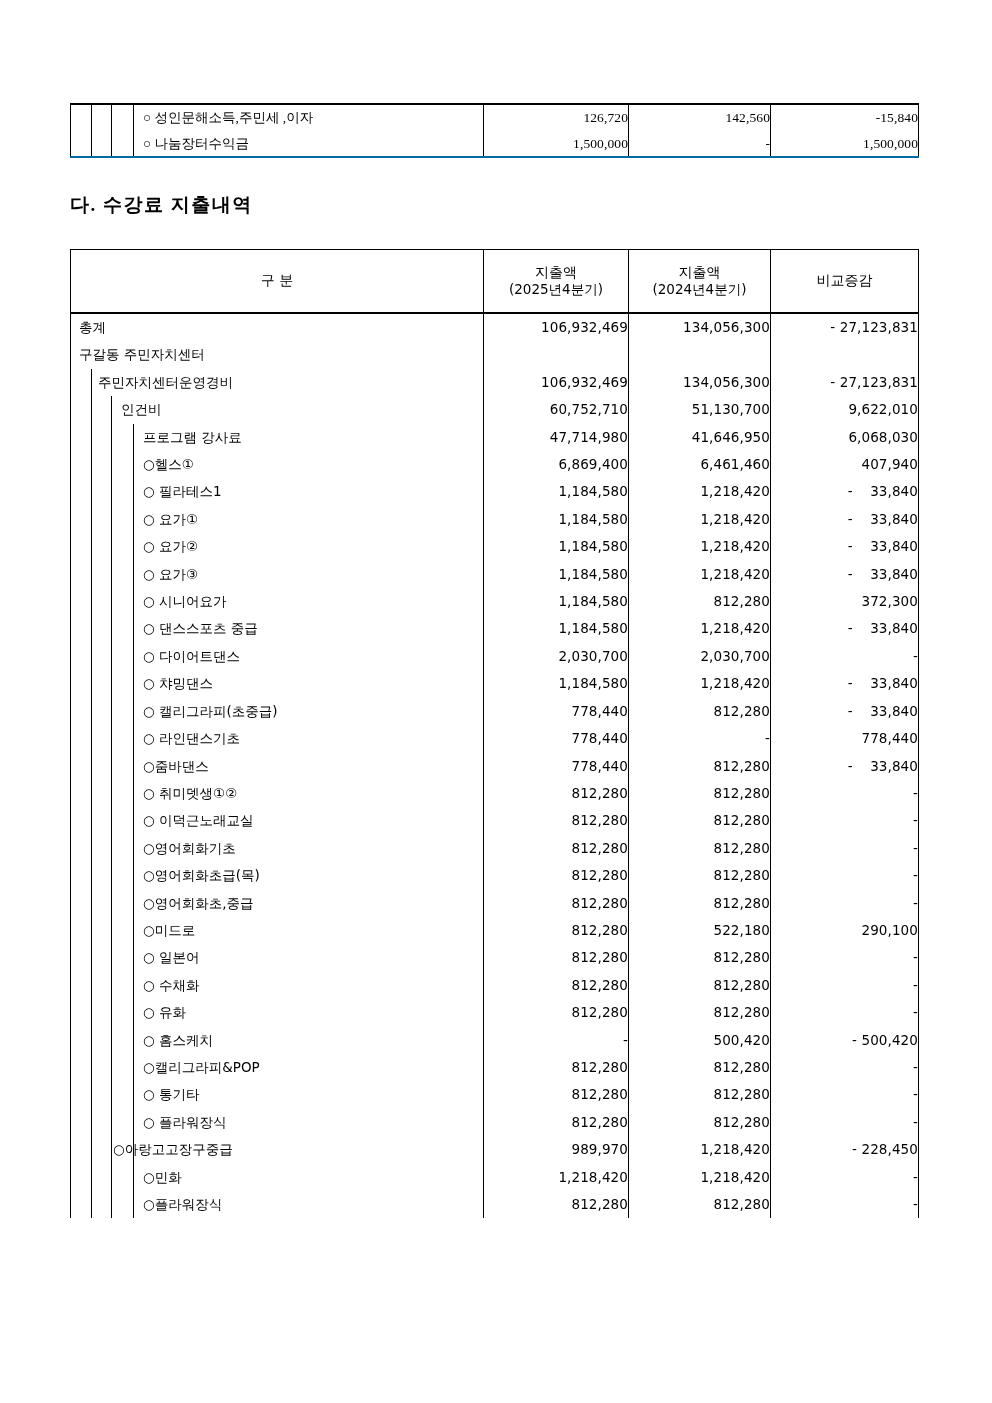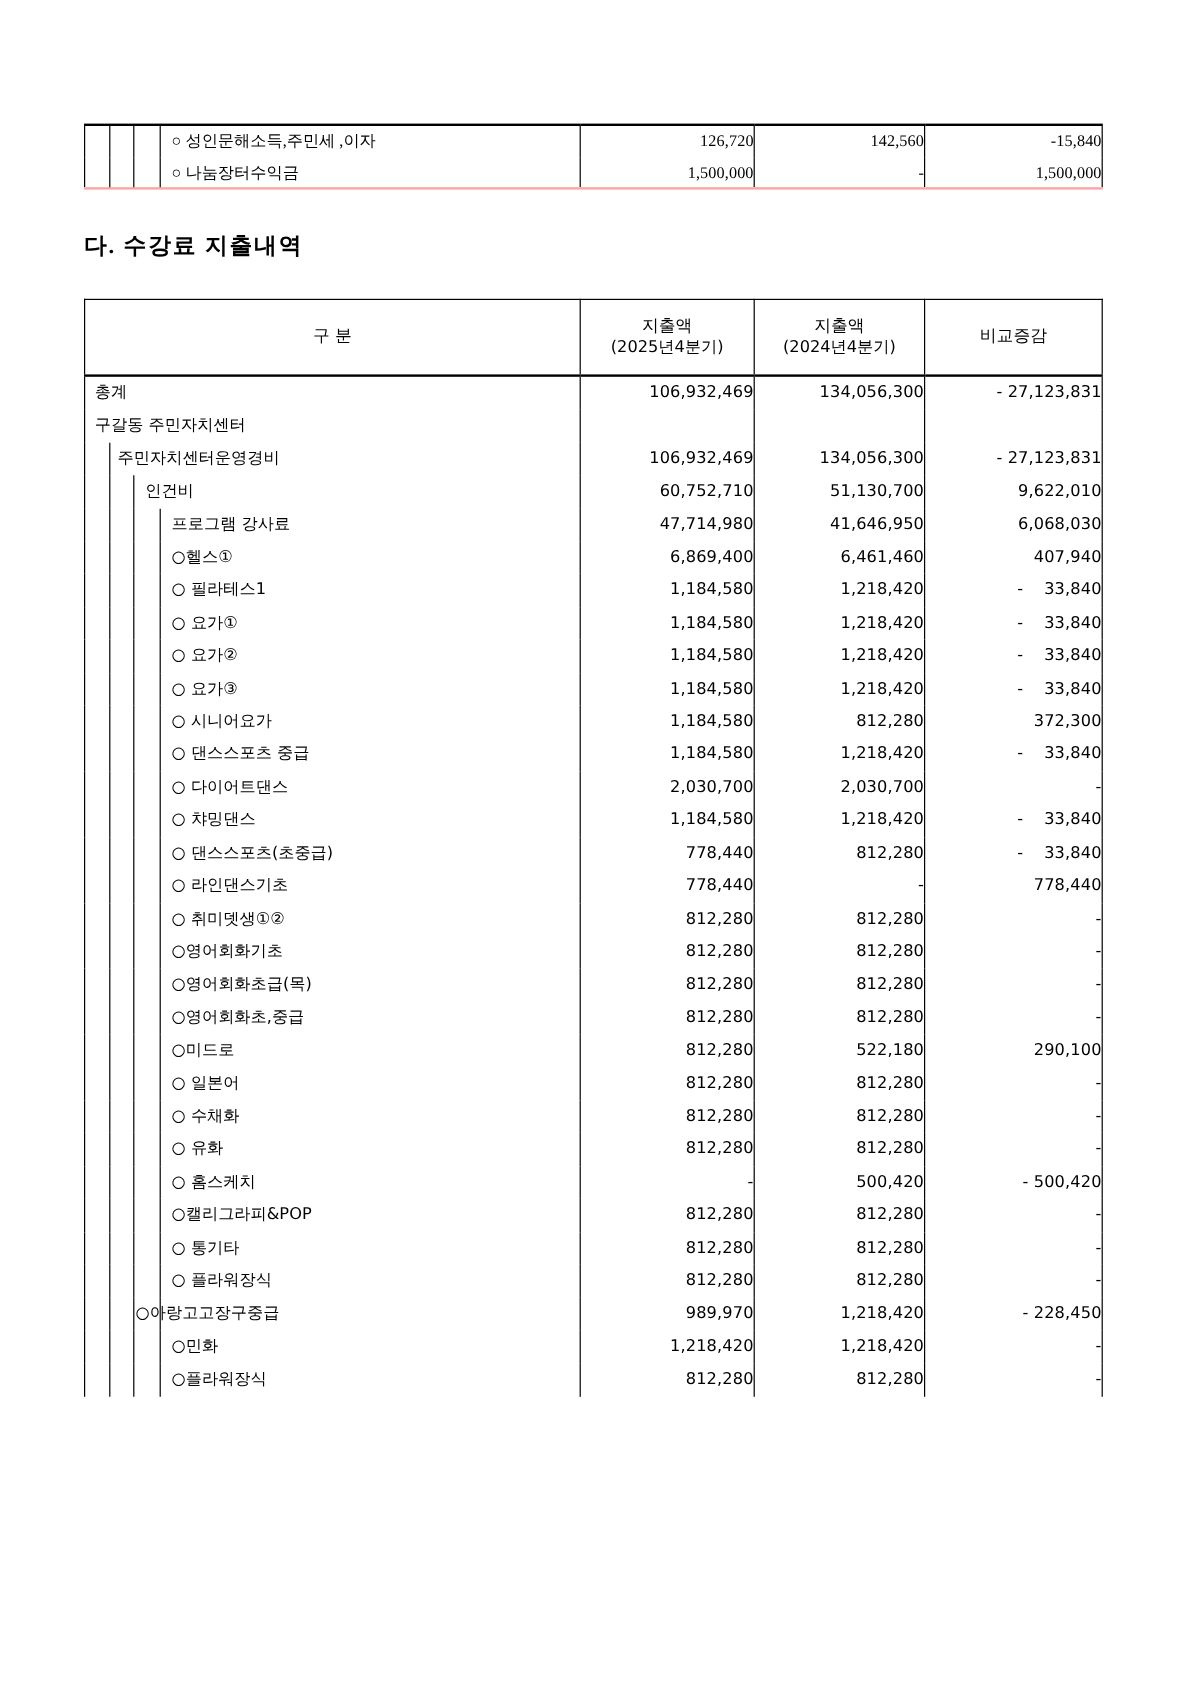--- a/index.html
+++ b/index.html
@@ -63,21 +63,21 @@
     display: inline-block;
     position: relative;
     white-space: pre;
   }
 
   
   .bd-l { border-left: 1px solid #000; }
   .bd-r { border-right: 1px solid #000; }
   .bd-t { border-top: 1px solid #000; }
   .bd-t-thick { border-top: 2px solid #000; }
-  .bd-b-thick { border-bottom: 2px solid #fca5a5; }
+  .bd-b-thick { border-bottom: 2px solid #0369a1; }
 
   
   .hdr td {
     text-align: center;
     height: 62px;
     line-height: 1.25;
     white-space: normal;
     font-size: 14px;
   }
   .hdr .hdr-in { display: block; }
@@ -317,41 +317,61 @@
           </span><span class="lbl-txt" style="margin-left:72px">○ 챠밍댄스</span></td>
         <td class="c-num bd-r ">1,184,580</td>
         <td class="c-num bd-r ">1,218,420</td>
         <td class="c-num bd-r "><span class="neg-wrap">-&nbsp;&nbsp;&nbsp;&nbsp;33,840</span></td>
       </tr>
       <tr>
         <td class="c-label bd-l bd-r"><span class="guides">
             <i style="left:20px"></i>
             <i style="left:40px"></i>
             <i style="left:62px"></i>
-          </span><span class="lbl-txt" style="margin-left:72px">○ 댄스스포츠(초중급)</span></td>
+          </span><span class="lbl-txt" style="margin-left:72px">○ 캘리그라피(초중급)</span></td>
         <td class="c-num bd-r ">778,440</td>
         <td class="c-num bd-r ">812,280</td>
         <td class="c-num bd-r "><span class="neg-wrap">-&nbsp;&nbsp;&nbsp;&nbsp;33,840</span></td>
       </tr>
       <tr>
         <td class="c-label bd-l bd-r"><span class="guides">
             <i style="left:20px"></i>
             <i style="left:40px"></i>
             <i style="left:62px"></i>
           </span><span class="lbl-txt" style="margin-left:72px">○ 라인댄스기초</span></td>
         <td class="c-num bd-r ">778,440</td>
         <td class="c-num bd-r ">-</td>
         <td class="c-num bd-r ">778,440</td>
       </tr>
       <tr>
         <td class="c-label bd-l bd-r"><span class="guides">
             <i style="left:20px"></i>
             <i style="left:40px"></i>
             <i style="left:62px"></i>
+          </span><span class="lbl-txt" style="margin-left:72px">○줌바댄스</span></td>
+        <td class="c-num bd-r ">778,440</td>
+        <td class="c-num bd-r ">812,280</td>
+        <td class="c-num bd-r "><span class="neg-wrap">-&nbsp;&nbsp;&nbsp;&nbsp;33,840</span></td>
+      </tr>
+      <tr>
+        <td class="c-label bd-l bd-r"><span class="guides">
+            <i style="left:20px"></i>
+            <i style="left:40px"></i>
+            <i style="left:62px"></i>
           </span><span class="lbl-txt" style="margin-left:72px">○ 취미뎃생①②</span></td>
+        <td class="c-num bd-r ">812,280</td>
+        <td class="c-num bd-r ">812,280</td>
+        <td class="c-num bd-r ">-</td>
+      </tr>
+      <tr>
+        <td class="c-label bd-l bd-r"><span class="guides">
+            <i style="left:20px"></i>
+            <i style="left:40px"></i>
+            <i style="left:62px"></i>
+          </span><span class="lbl-txt" style="margin-left:72px">○ 이덕근노래교실</span></td>
         <td class="c-num bd-r ">812,280</td>
         <td class="c-num bd-r ">812,280</td>
         <td class="c-num bd-r ">-</td>
       </tr>
       <tr>
         <td class="c-label bd-l bd-r"><span class="guides">
             <i style="left:20px"></i>
             <i style="left:40px"></i>
             <i style="left:62px"></i>
           </span><span class="lbl-txt" style="margin-left:72px">○영어회화기초</span></td>

